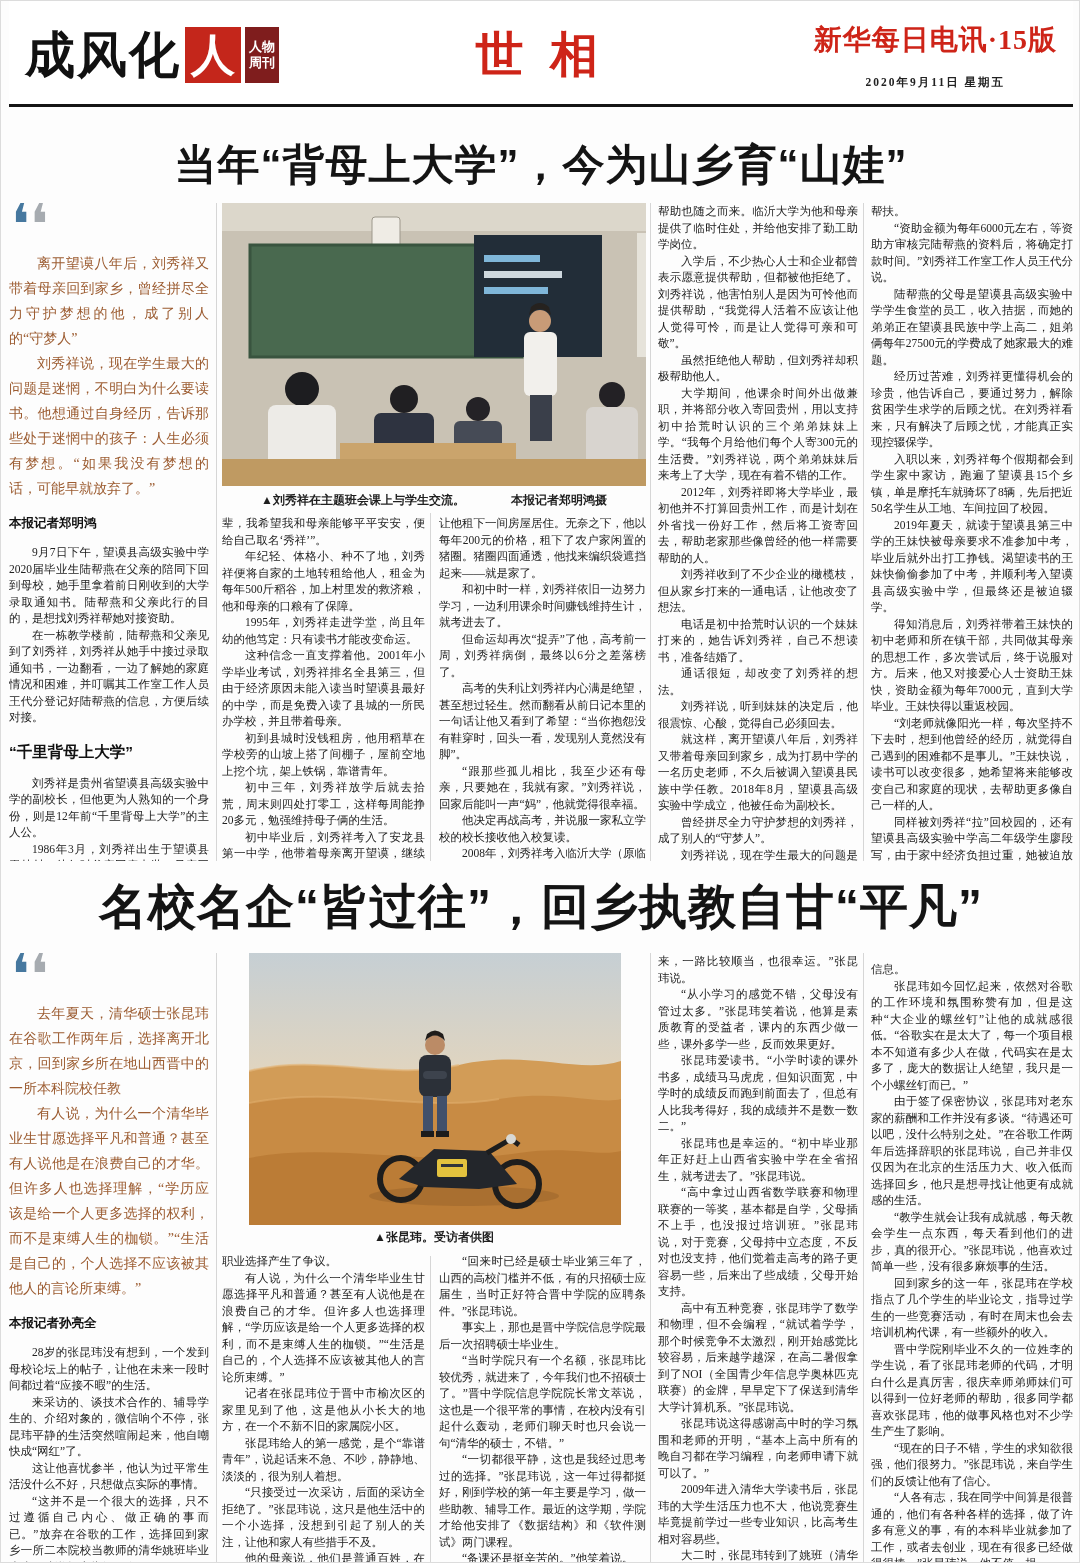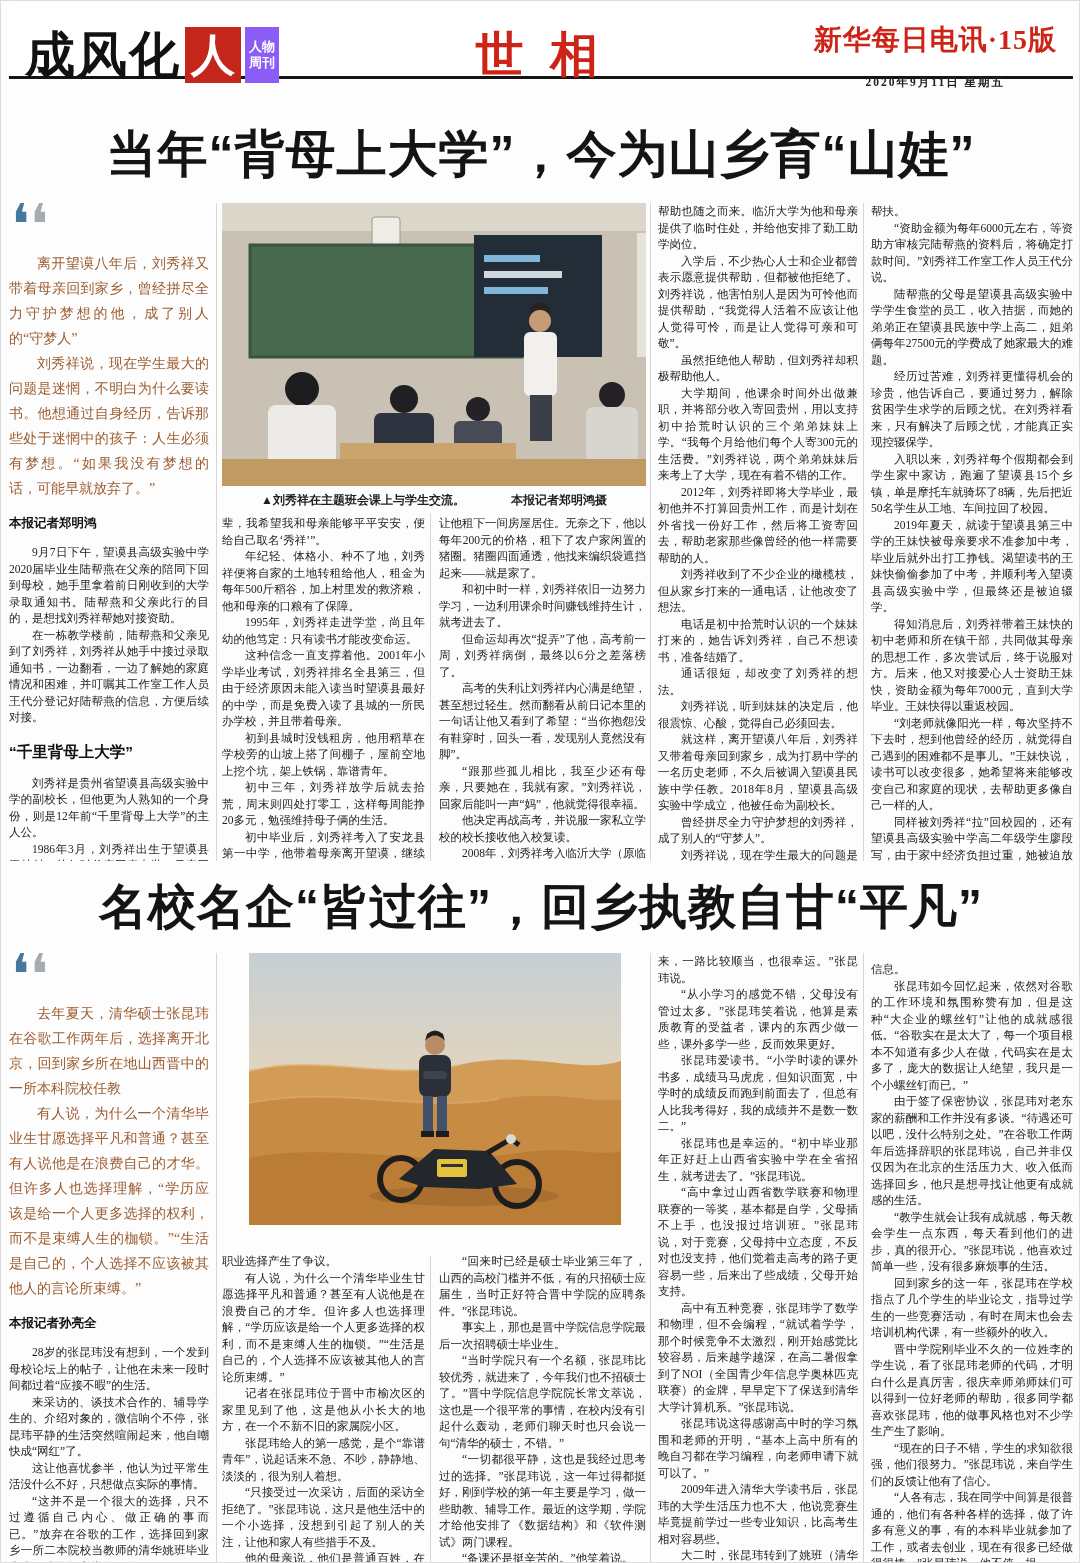--- a/index.html
+++ b/index.html
@@ -1,37 +1,37 @@
 <!DOCTYPE html>
 <html><head>
 <meta charset="utf-8">
 <style>
   * { margin:0; padding:0; box-sizing:border-box; }
   html,body { background:#f3f3f3; }
   .page { position:relative; width:1080px; height:1563px; margin:0 auto; background:#fdfdfd;
           border:1px solid #dcdcdc; overflow:hidden; font-family:"Liberation Serif",serif; color:#1c1c1c; }
 
   
-  .masthead { position:absolute; top:0; left:8px; width:1064px; height:78px; border-bottom:3px solid #141414; background:#fff; }
+  .masthead { position:absolute; top:0; left:8px; width:1064px; height:106px; border-bottom:3px solid #141414; background:#fff; }
   .brand { position:absolute; left:16px; top:26px; display:flex; align-items:flex-end; gap:4px; }
   .brand-black { font-family:"Liberation Sans",sans-serif; font-weight:900; font-size:50px; line-height:56px; color:#111; letter-spacing:2px; }
   .brand-red-box { width:56px; height:56px; background:#c4261b; color:#fff; font-family:"Liberation Sans",sans-serif;
                    font-weight:900; font-size:44px; display:flex; align-items:center; justify-content:center; }
-  .brand-sub-box { width:34px; height:56px; background:#8b5cf6; color:#fff; font-family:"Liberation Sans",sans-serif;
+  .brand-sub-box { width:34px; height:56px; background:#7f1d1d; color:#fff; font-family:"Liberation Sans",sans-serif;
                    font-size:13px; font-weight:bold; display:flex; flex-direction:column; align-items:center; justify-content:center; line-height:16px; }
   .section-title { position:absolute; left:50%; top:22px; transform:translateX(-44%); color:#ce2418;
                    font-size:48px; font-weight:bold; letter-spacing:0.55em; font-family:"Liberation Serif",serif; }
   .edition { position:absolute; right:16px; top:20px; text-align:center; }
   .edition-name { color:#ce2418; font-weight:bold; font-size:28px; font-family:"Liberation Serif",serif; letter-spacing:1px; }
   .edition-date { margin-top:16px; font-size:11.5px; color:#222; letter-spacing:2px;font-weight:bold; }
 
   
   .headline { position:absolute; left:8px; width:1064px; text-align:center; font-family:"Liberation Sans",sans-serif;
               font-weight:900; color:#141414; letter-spacing:1px; }
-  .headline.h1 { top:120px; font-size:50px; }
+  .headline.h1 { top:136px; font-size:42px; }
   .headline.h2 { top:874px; font-size:48px; }
 
   
   .article { position:absolute; left:8px; width:1064px; }
   .article.a1 { top:202px; height:658px; }
   .article.a2 { top:952px; height:611px; }
   .col { position:absolute; overflow:hidden; }
   .vrule { position:absolute; width:1px; background:#d6d6d6; }
 
   .para { font-size:11.5px; line-height:16.5px; text-align:justify; text-indent:2em; color:#222; }
@@ -241,20 +241,23 @@
         <rect x="187" y="178" width="13" height="6" fill="#1c1c1c"></rect>
         <circle cx="152" cy="226" r="21" fill="none" stroke="#1d1d1d" stroke-width="6"></circle>
         <circle cx="268" cy="231" r="22" fill="none" stroke="#1d1d1d" stroke-width="6"></circle>
         <path d="M150 226 L185 196 L240 198 L268 231 L230 236 L175 234 Z" fill="#23262b"></path>
         <rect x="188" y="206" width="30" height="18" rx="2" fill="#e3c23e"></rect>
         <rect x="192" y="211" width="22" height="3" fill="#30343a"></rect>
         <path d="M238 200 L262 186 L270 192" fill="none" stroke="#1d1d1d" stroke-width="5"></path>
         <circle cx="262" cy="186" r="5" fill="#d8d8d4"></circle>
       </svg>
     </div>
+    <div class="caption" style="left:213px; top:276px; width:424px;">
+      <span class="cap-text">▲张昆玮。受访者供图</span>
+    </div>
 
     <div class="col" style="left:213px; top:300px; width:203px; height:311px;">
       <div>
           <p class="para noindent">职业选择产生了争议。</p>
           <p class="para">有人说，为什么一个清华毕业生甘愿选择平凡和普通？甚至有人说他是在浪费自己的才华。但许多人也选择理解，“学历应该是给一个人更多选择的权利，而不是束缚人生的枷锁。”“生活是自己的，个人选择不应该被其他人的言论所束缚。”</p>
           <p class="para">记者在张昆玮位于晋中市榆次区的家里见到了他，这是他从小长大的地方，在一个不新不旧的家属院小区。</p>
           <p class="para">张昆玮给人的第一感觉，是个“靠谱青年”，说起话来不急、不吵，静静地、淡淡的，很为别人着想。</p>
           <p class="para">“只接受过一次采访，后面的采访全拒绝了。”张昆玮说，这只是他生活中的一个小选择，没想到引起了别人的关注，让他和家人有些措手不及。</p>
           <p class="para">他的母亲说，他们是普通百姓，在生活中也是平常人，过平平淡淡的生活就挺好，并不想出名，对别人的议论和评价，希望张昆玮能泰然处之。</p>
         </div>

